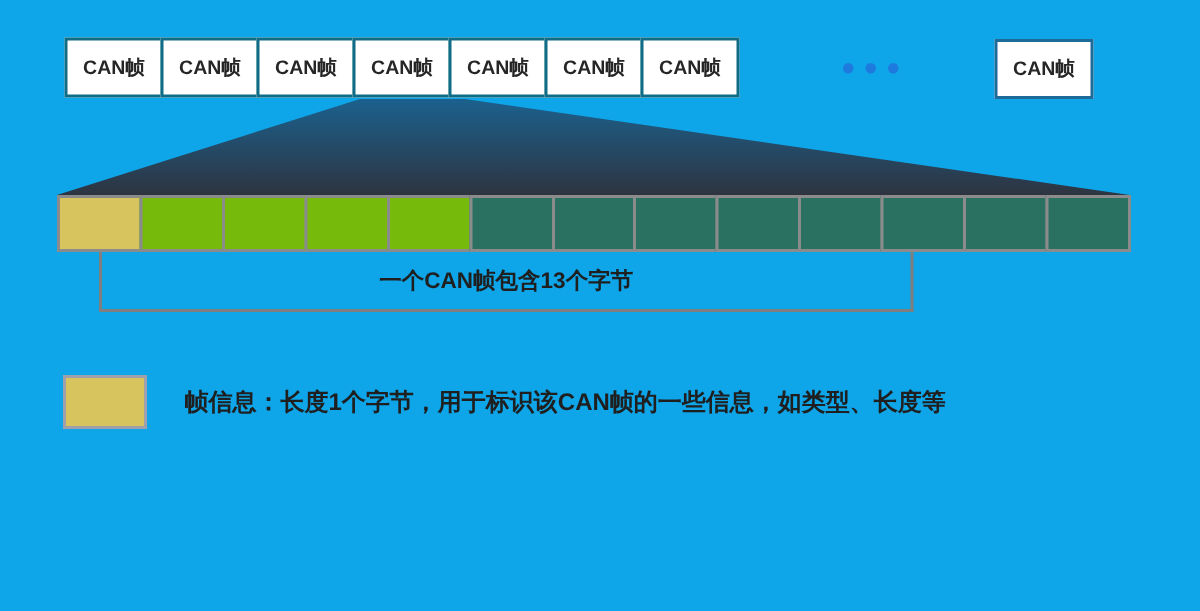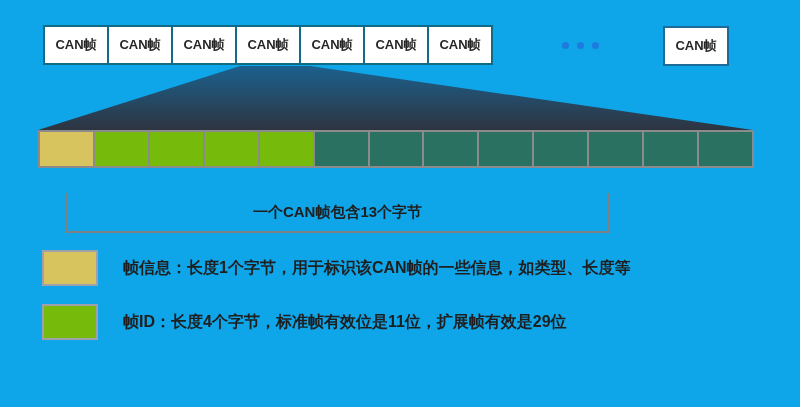--- a/index.html
+++ b/index.html
@@ -97,21 +97,20 @@
     left: 66px;
     top: 168px;
     width: 543px;
     height: 40px;
     border-left: 2px solid var(--bracket, #7f7f7f);
     border-right: 2px solid var(--bracket, #7f7f7f);
     border-bottom: 2px solid var(--bracket, #7f7f7f);
     display: flex;
     align-items: center;
     justify-content: center;
-    margin-top: 25px;
   }
   .bracket-label {
     font-size: 15px;
     font-weight: 700;
     color: var(--text, #1f1f1f);
   }
 
   
   .legend {
     position: absolute;
@@ -190,19 +189,15 @@
 
   <div class="bracket">
     <span class="bracket-label">一个CAN帧包含13个字节</span>
   </div>
 
   <div class="legend">
     <div class="legend-row">
       <span class="swatch frame-info"></span>
       <span class="legend-label">帧信息：长度1个字节，用于标识该CAN帧的一些信息，如类型、长度等</span>
     </div>
-    <div class="legend-row">
-      <span class="swatch frame-id"></span>
-      <span class="legend-label">帧ID：长度4个字节，标准帧有效位是11位，扩展帧有效是29位</span>
-    </div>
   </div>
 
 </div>
 
 </body></html>

